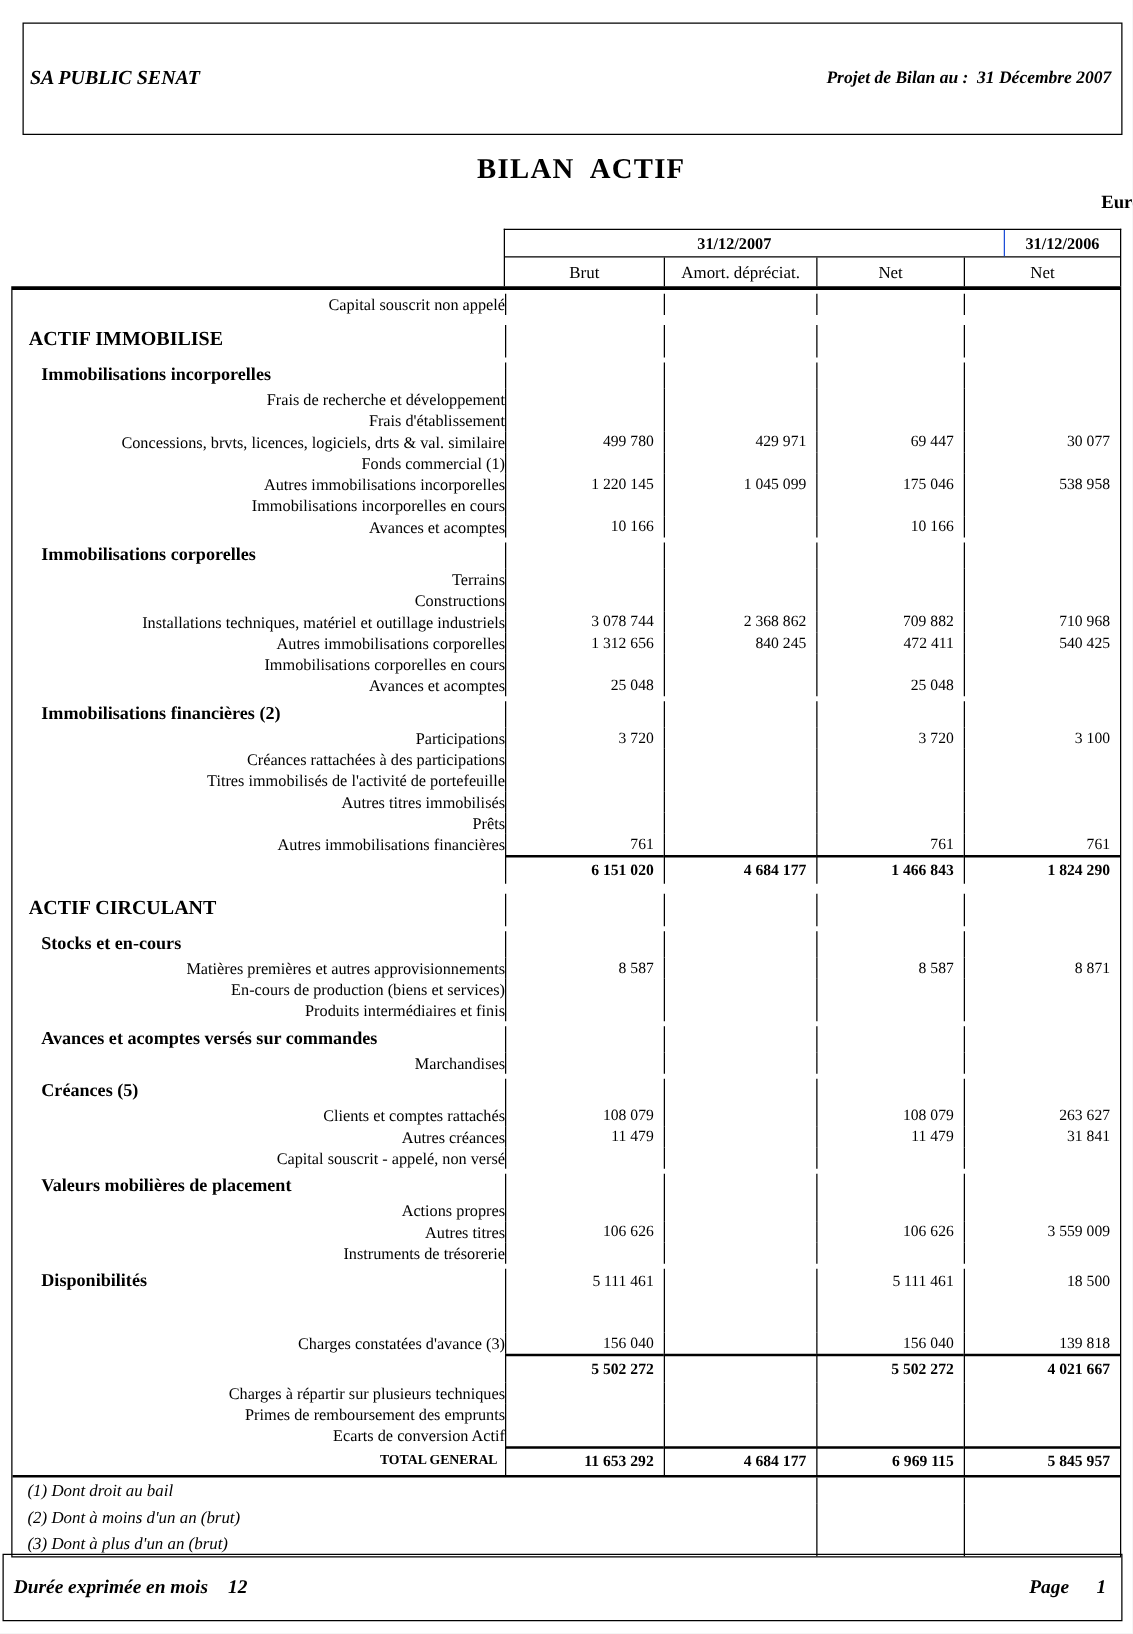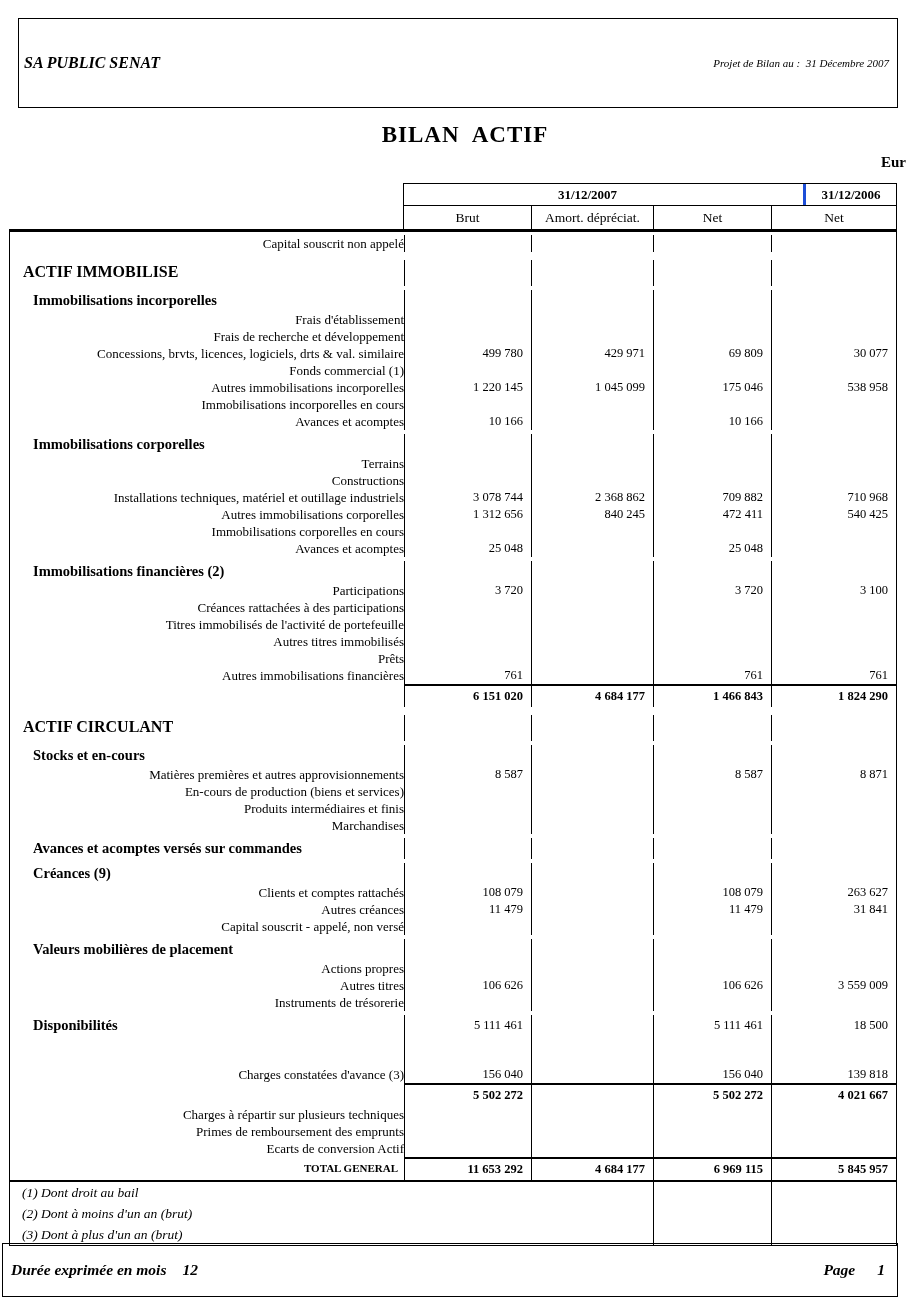--- a/index.html
+++ b/index.html
@@ -13,21 +13,21 @@
     padding-left:24px;
   }
   
   .header-box{
     position:absolute;left:18px;top:18px;width:880px;height:90px;
     border:1px solid #000;box-sizing:border-box;
     display:flex;align-items:center;justify-content:space-between;
     padding:0 8px 0 5px;
   }
   .header-box .company{font-weight:bold;font-style:italic;font-size:16px;}
-  .header-box .report-date{font-weight:normal;font-style:italic;font-size:11px;white-space:pre;}
+  .header-box .report-date{font-weight:bold;font-style:italic;font-size:14px;white-space:pre;}
   
   .doc-title{
     position:absolute;top:122px;left:0;width:100%;
     text-align:center;font-weight:bold;font-size:23px;
     letter-spacing:1px;white-space:pre;
   }
   .currency-label{
     position:absolute;top:154px;right:11px;
     font-weight:bold;font-size:15px;
   }
@@ -37,21 +37,21 @@
     margin-left:394px;width:494px;box-sizing:border-box;
     border:1px solid #000;border-bottom:none;
   }
   .ch-row1{display:grid;grid-template-columns:367px 1fr;height:21px;}
   .ch-row2{display:grid;grid-template-columns:127px 122px 118px 1fr;height:23px;border-top:1px solid #000;}
   .ch-cell{
     text-align:center;font-weight:bold;font-size:13px;line-height:21px;
     box-sizing:border-box;
   }
   .ch-row2 .ch-cell{font-weight:normal;font-size:13.5px;line-height:23px;}
-  .ch-row1 .ch-cell + .ch-cell{border-left:3px solid #1d4ed8;margin-left:32px;}
+  .ch-row1 .ch-cell + .ch-cell{border-left:1px solid #1d4ed8;margin-left:32px;}
   .ch-row2 .ch-cell + .ch-cell{border-left:1px solid #000;}
   
   .tbody{
     border:1px solid #000;border-top:3px solid #000;
     box-sizing:border-box;width:888px;
     padding-top:3px;
   }
   .trow{display:grid;grid-template-columns:394px 127px 122px 118px 1fr;}
   .trow .num{
     border-left:1px solid #000;text-align:right;padding-right:8px;
@@ -136,38 +136,38 @@
           <div class="c num"></div>
         </div>
         <div class="trow subsection">
           <div class="c label">Immobilisations incorporelles</div>
           <div class="c num"></div>
           <div class="c num"></div>
           <div class="c num"></div>
           <div class="c num"></div>
         </div>
         <div class="trow item">
+          <div class="c label">Frais de recherche et développement</div>
+          <div class="c num"></div>
+          <div class="c num"></div>
+          <div class="c num"></div>
+          <div class="c num"></div>
+        </div>
+        <div class="trow item">
           <div class="c label">Frais d'établissement</div>
-          <div class="c num"></div>
-          <div class="c num"></div>
-          <div class="c num"></div>
-          <div class="c num"></div>
-        </div>
-        <div class="trow item">
-          <div class="c label">Frais de recherche et développement</div>
           <div class="c num"></div>
           <div class="c num"></div>
           <div class="c num"></div>
           <div class="c num"></div>
         </div>
         <div class="trow item">
           <div class="c label">Concessions, brvts, licences, logiciels, drts &amp; val. similaire</div>
           <div class="c num">499 780</div>
           <div class="c num">429 971</div>
-          <div class="c num">69 809</div>
+          <div class="c num">69 447</div>
           <div class="c num">30 077</div>
         </div>
         <div class="trow item">
           <div class="c label">Fonds commercial (1)</div>
           <div class="c num"></div>
           <div class="c num"></div>
           <div class="c num"></div>
           <div class="c num"></div>
         </div>
         <div class="trow item">
@@ -324,36 +324,36 @@
           <div class="c num"></div>
           <div class="c num"></div>
         </div>
         <div class="trow item">
           <div class="c label">Produits intermédiaires et finis</div>
           <div class="c num"></div>
           <div class="c num"></div>
           <div class="c num"></div>
           <div class="c num"></div>
         </div>
+        <div class="trow subsection">
+          <div class="c label">Avances et acomptes versés sur commandes</div>
+          <div class="c num"></div>
+          <div class="c num"></div>
+          <div class="c num"></div>
+          <div class="c num"></div>
+        </div>
         <div class="trow item">
           <div class="c label">Marchandises</div>
           <div class="c num"></div>
           <div class="c num"></div>
           <div class="c num"></div>
           <div class="c num"></div>
         </div>
         <div class="trow subsection">
-          <div class="c label">Avances et acomptes versés sur commandes</div>
-          <div class="c num"></div>
-          <div class="c num"></div>
-          <div class="c num"></div>
-          <div class="c num"></div>
-        </div>
-        <div class="trow subsection">
-          <div class="c label">Créances (9)</div>
+          <div class="c label">Créances (5)</div>
           <div class="c num"></div>
           <div class="c num"></div>
           <div class="c num"></div>
           <div class="c num"></div>
         </div>
         <div class="trow item">
           <div class="c label">Clients et comptes rattachés</div>
           <div class="c num">108 079</div>
           <div class="c num"></div>
           <div class="c num">108 079</div>

